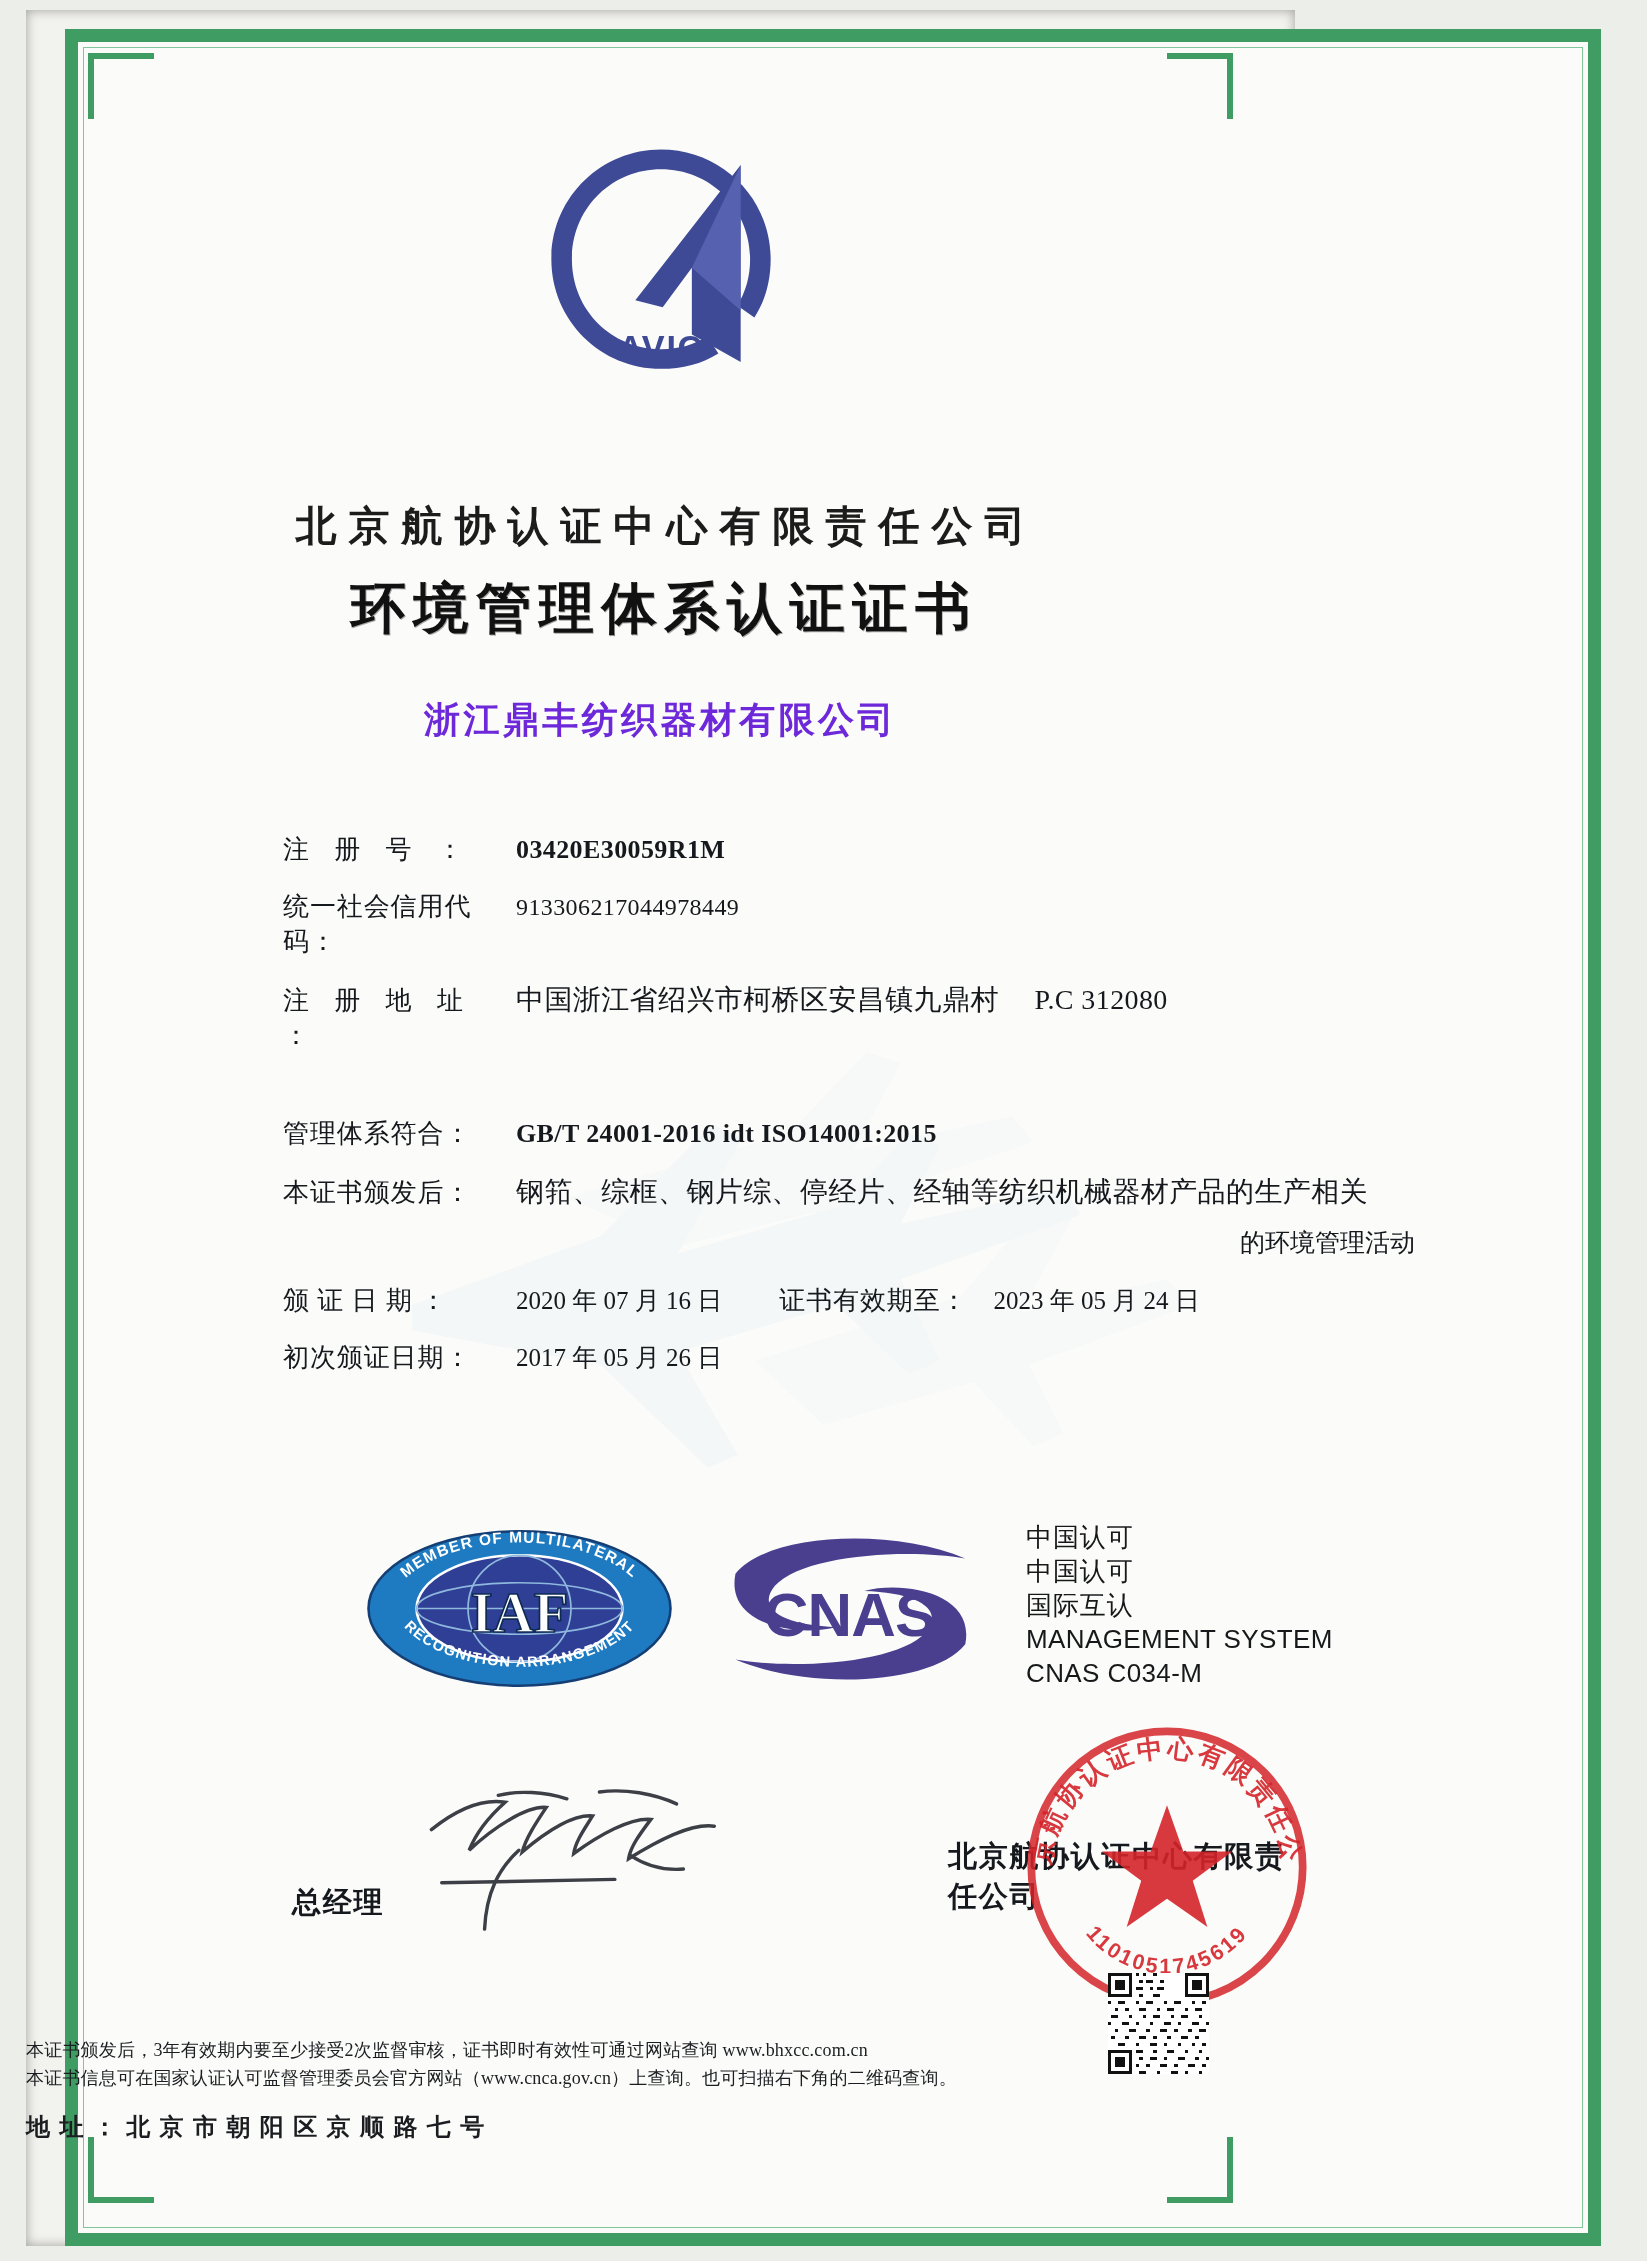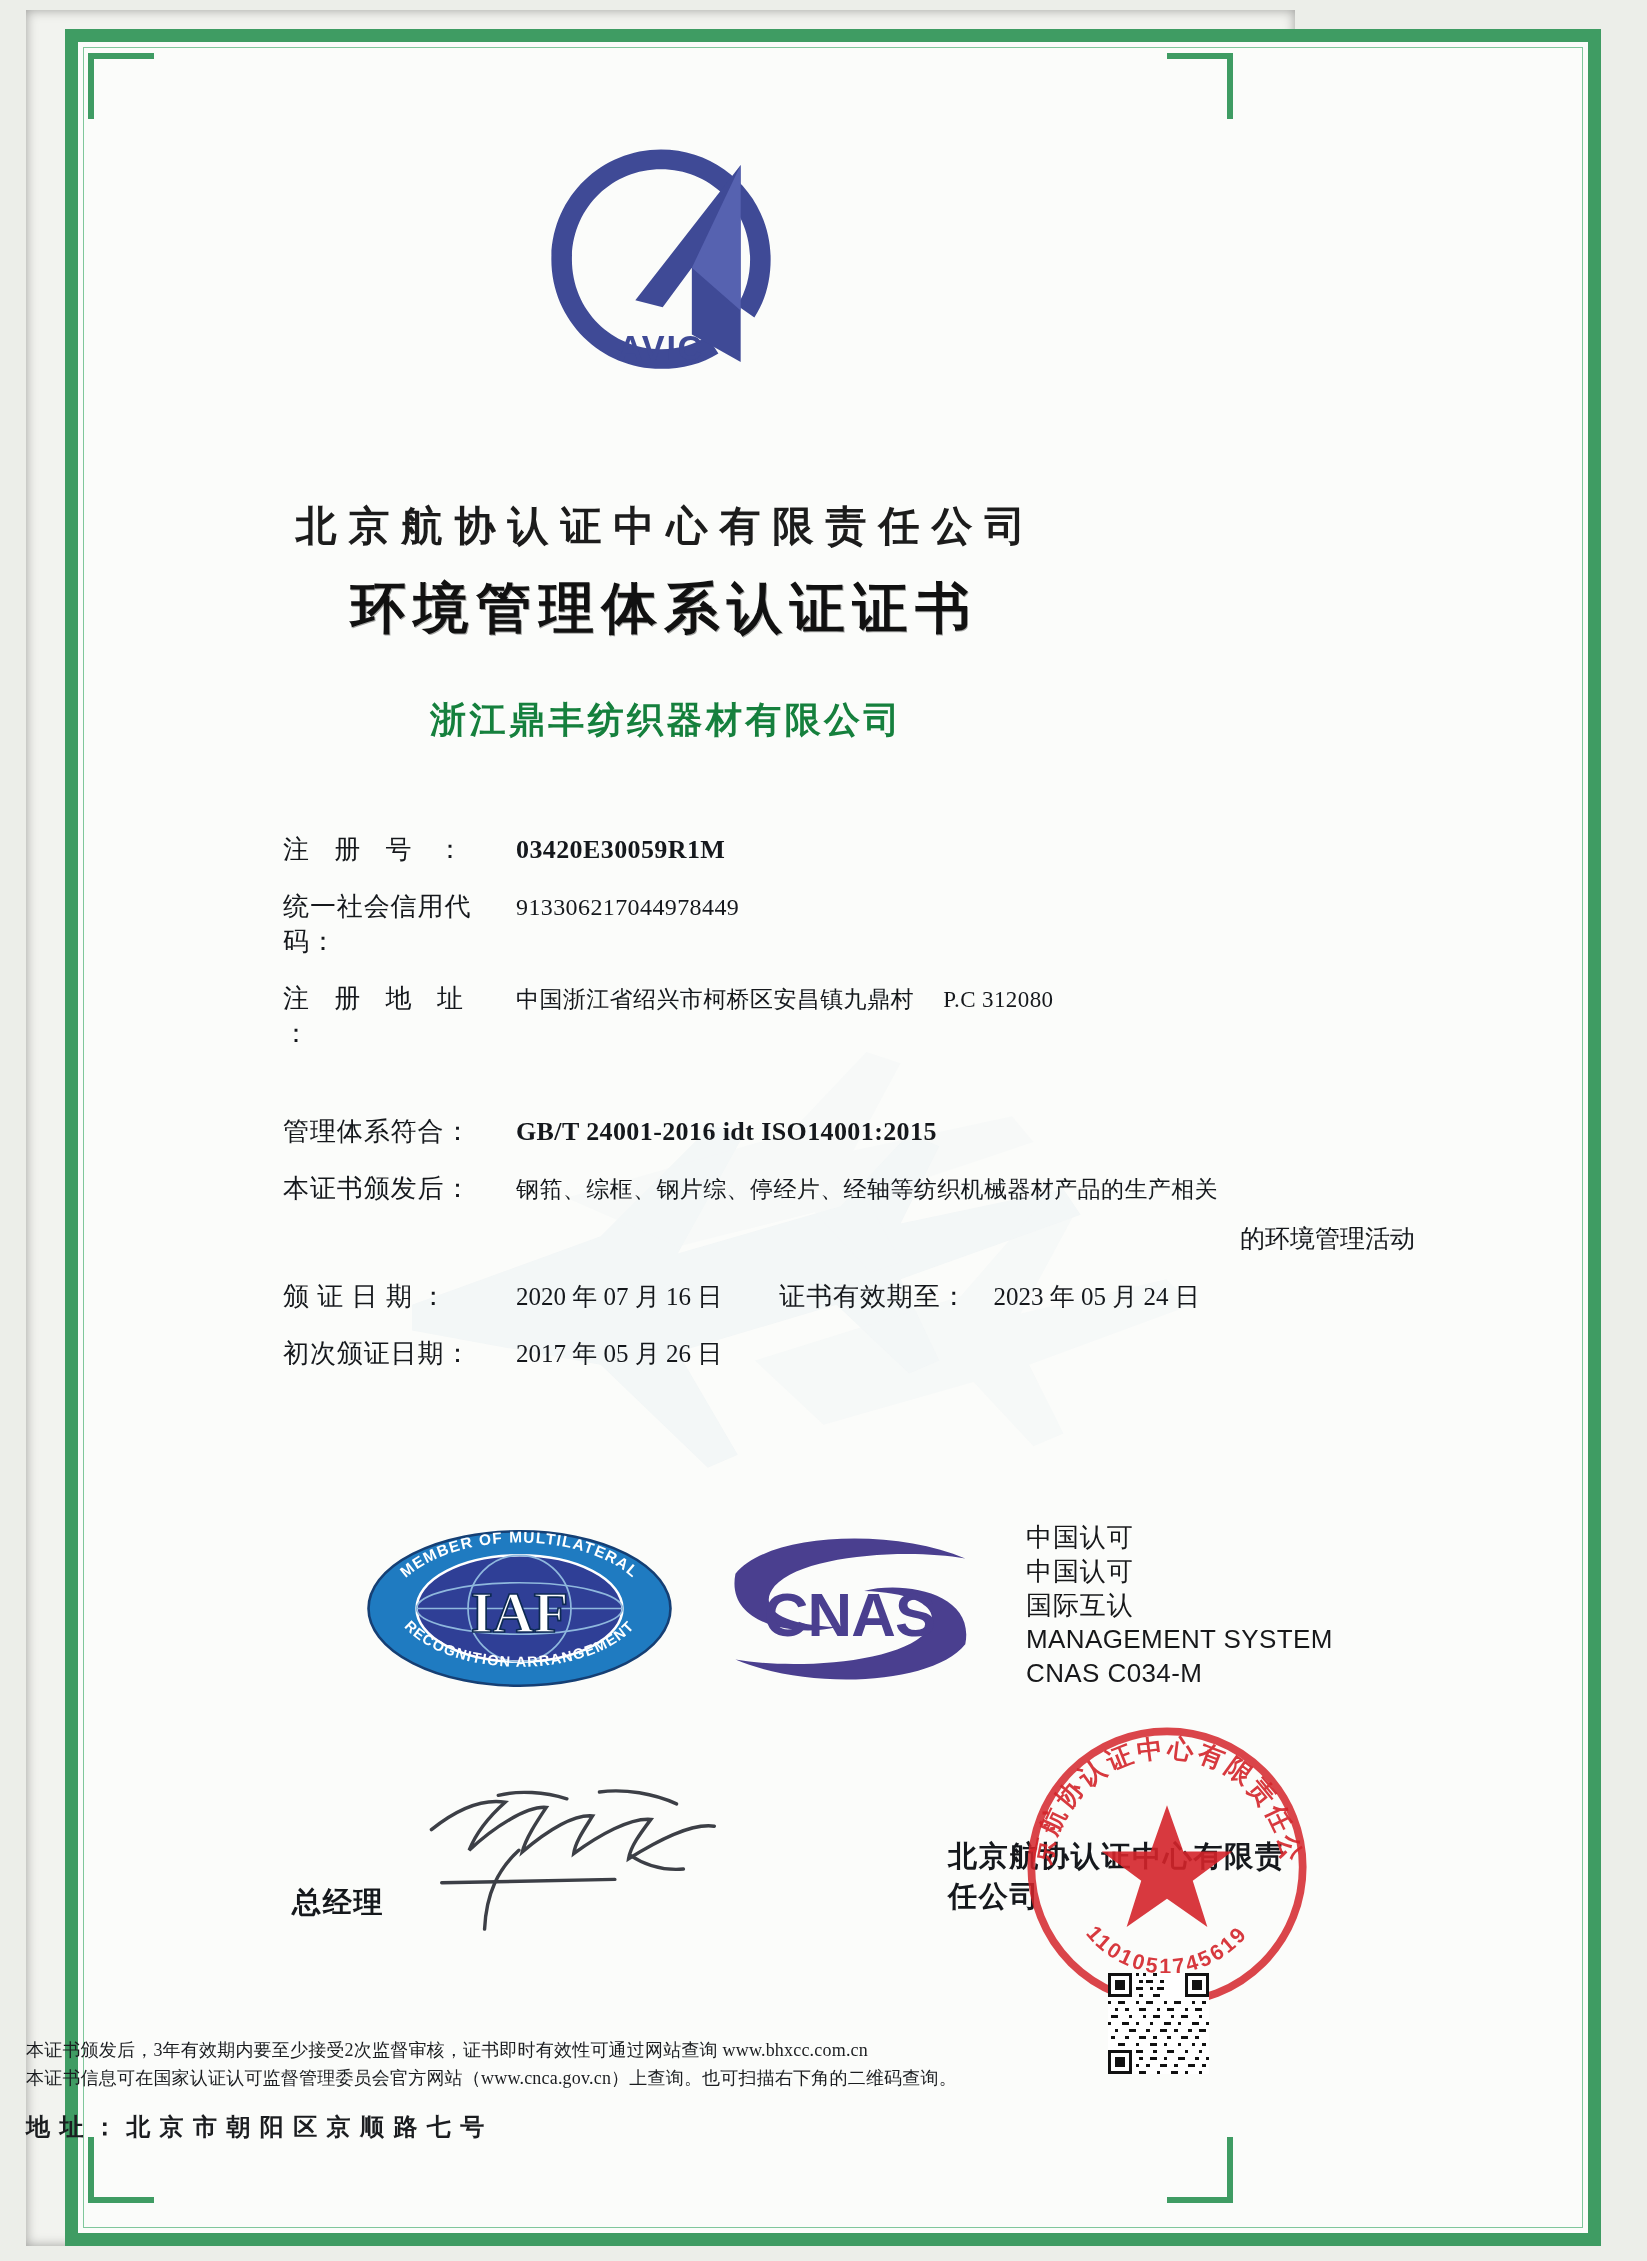--- a/index.html
+++ b/index.html
@@ -115,22 +115,21 @@
   .company-name {
     position: absolute;
     top: 686px;
     left: 0;
     width: 100%;
     text-align: center;
     font-family: "Liberation Serif", serif;
     font-size: 36px;
     font-weight: bold;
     letter-spacing: 3.4px;
-    color: #15803d;
-    padding-left: 6px;
+    color: #6d28d9;
   }
 
   
   .details {
     position: absolute;
     left: 257px;
     top: 781px;
     width: 1132px;
     font-family: "Liberation Serif", serif;
     color: #15181c;
@@ -145,21 +144,21 @@
     width: 233px;
     flex: 0 0 233px;
     font-size: 26px;
     letter-spacing: 0.9px;
     font-weight: 500;
   }
   .row .label.spaced {
     letter-spacing: 9.4px;
   }
   .row .value {
-    font-size: 23px;
+    font-size: 28px;
     letter-spacing: 0.4px;
   }
   .row .value.bold {
     font-weight: bold;
     font-size: 26px;
     margin-top: 44px;
   }
   .row .value.mono-num {
     font-family: "Liberation Serif", serif;
     font-size: 24px;

